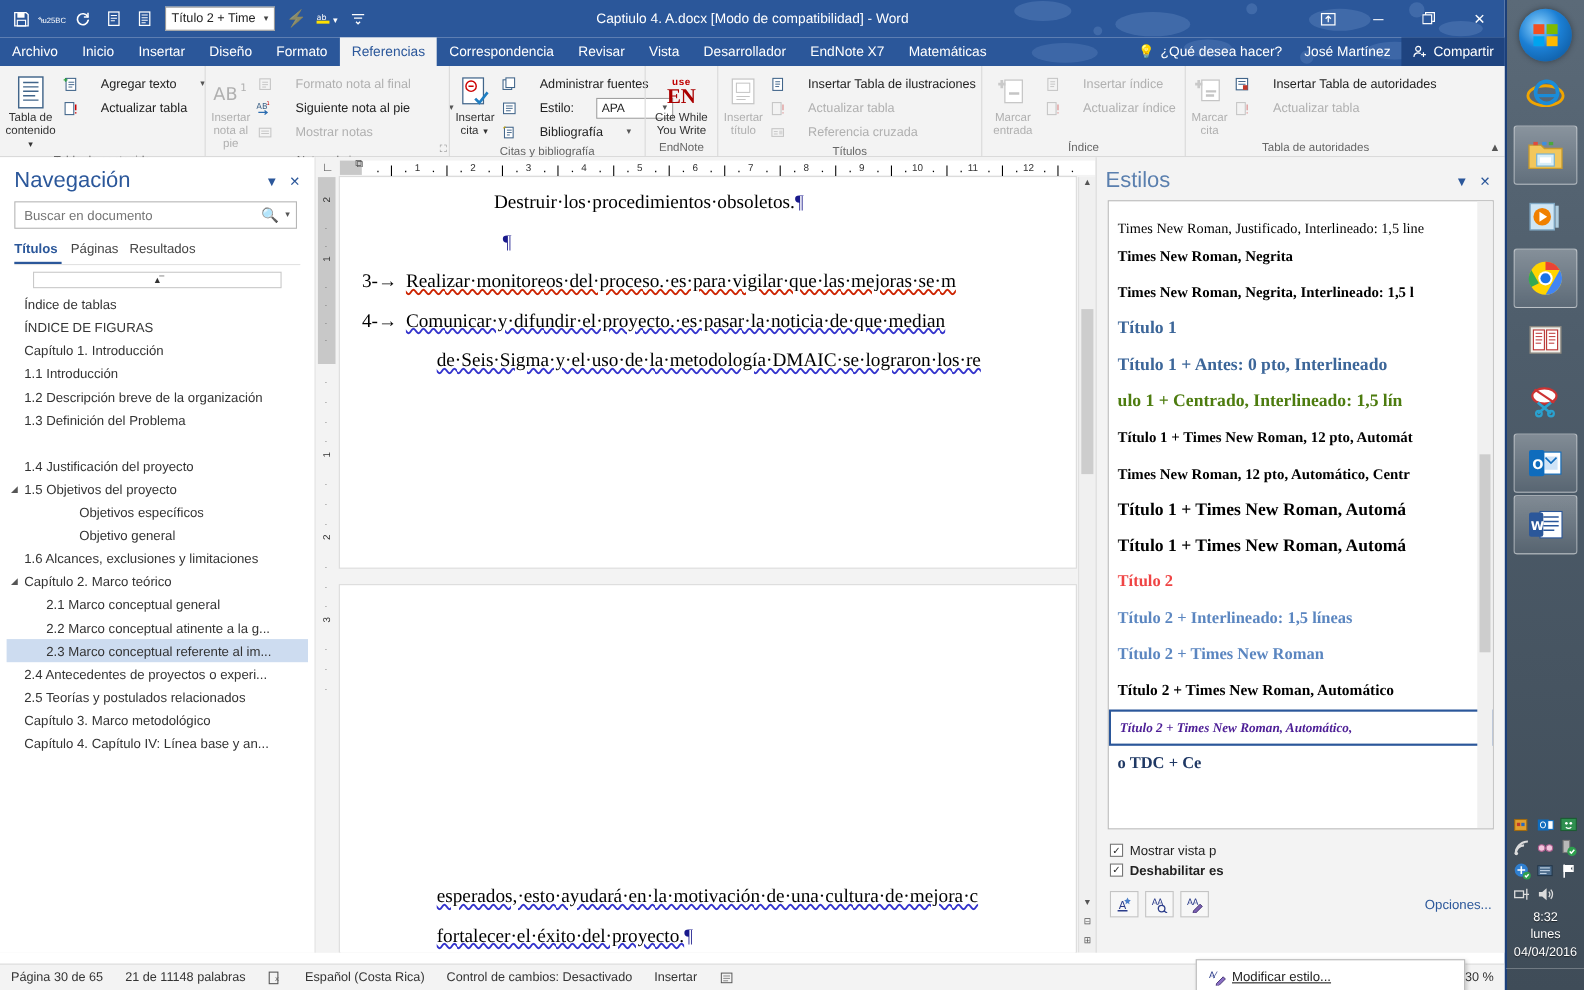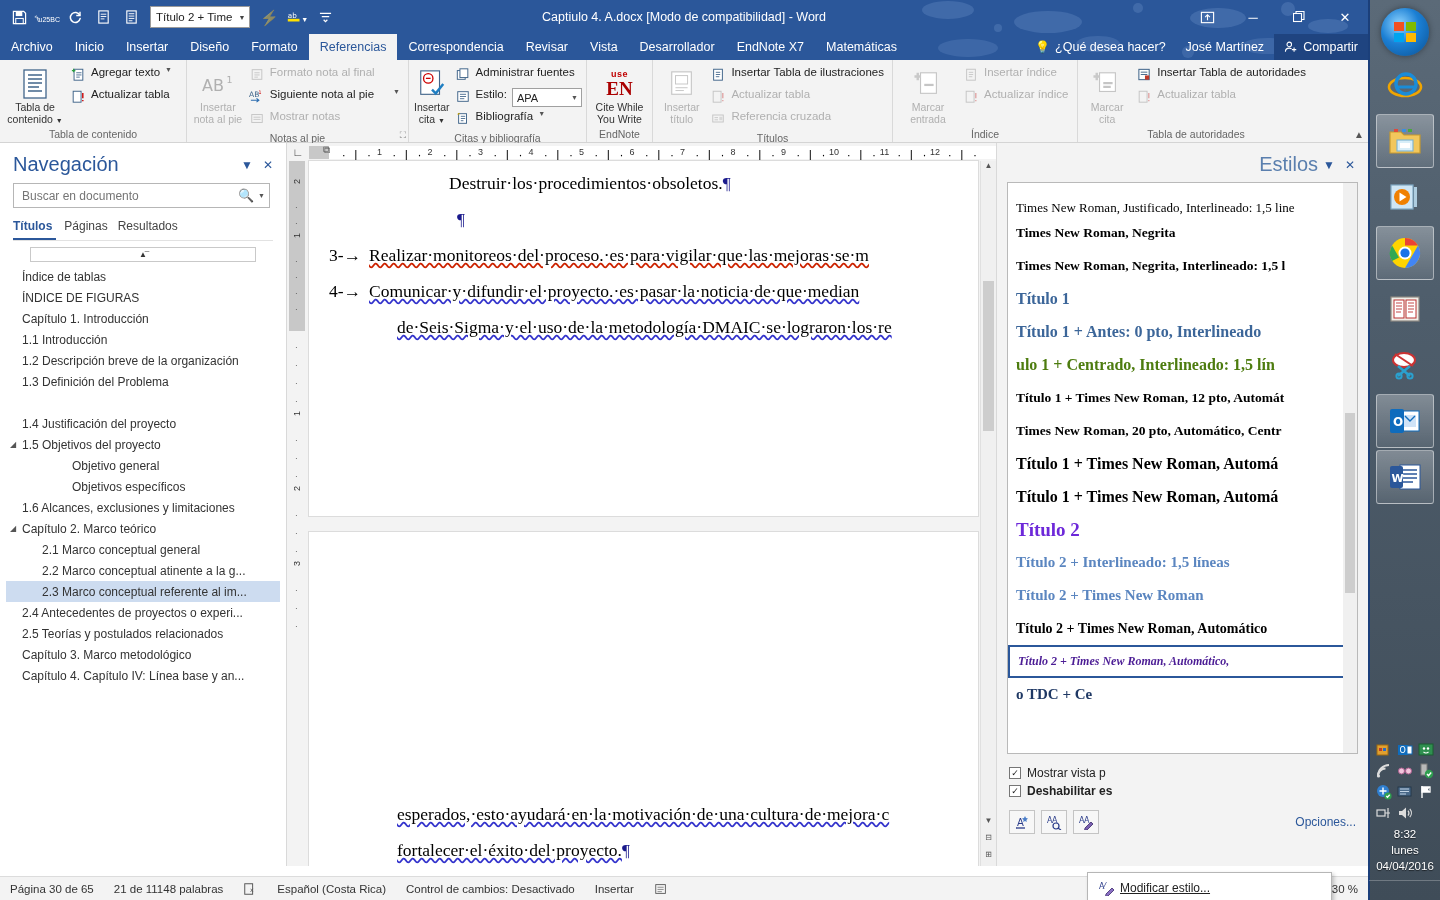--- a/index.html
+++ b/index.html
@@ -95,21 +95,21 @@
   .bigbtn {
     width: 62px; display: flex; flex-direction: column; align-items: center;
     text-align: center; font-size: 10.5px; color: #333; line-height: 1.15; padding: 2px 1px;
   }
   .bigbtn.disabled { color: #b0b0b0; }
   .bigbtn .glyph { height: 34px; display: flex; align-items: center; justify-content: center; }
   .bigbtn .cap { white-space: normal; }
   .bigbtn .cap .caret { font-size: 7px; }
   .smallcol { display: flex; flex-direction: column; gap: 1px; padding-top: 1px; }
   .smallbtn {
-    display: flex; align-items: flex-start; gap: 5px; height: 21px; padding: 0 4px;
+    display: flex; align-items: center; gap: 20px; height: 21px; padding: 0 4px;
     font-size: 11.5px; color: #222; white-space: nowrap;
   }
   .smallbtn.disabled { color: #b0b0b0; }
   .smallbtn .mini { width: 16px; height: 16px; display: flex; align-items: center; justify-content: center; }
   .smallbtn .caret { font-size: 7px; color: #555; }
   .en-logo { display:flex; flex-direction:column; align-items:center; line-height:1; }
   .en-use { font-size: 9px; color: #c00000; font-weight: bold; letter-spacing: .5px; }
   .en-en { font-size: 19px; color: #a00; font-weight: bold; font-family: "Liberation Serif", serif; }
   .combo-inline {
     height: 19px; width: 70px; border: 1px solid #a0a0a0; background: #fff;
@@ -198,21 +198,21 @@
   }
   .vscroll-doc .thumb { position: absolute; left: 2px; right: 2px; top: 120px; height: 150px; background: #cdcdcd; }
   .vscroll-doc .arr { position: absolute; left: 0; right: 0; height: 16px; text-align: center; font-size: 8px; color: #555; }
 
   
   .stylespane {
     width: 372px; background: #f3f3f3; border-left: 1px solid #d9d9d9; position: relative;
     display: flex; flex-direction: column;
   }
   .sp-head { display: flex; align-items: center; padding: 10px 8px 6px 8px; }
-  .sp-title { font-size: 20px; color: #5a7fae; flex: 1; text-align: right; }
+  .sp-title { font-size: 20px; color: #5a7fae; flex: 1; }
   .sp-ctl { color: #2b579a; font-size: 12px; padding: 0 5px; }
   .sp-list {
     margin: 0 10px; background: #fff; border: 1px solid #b9b9b9; flex: 1;
     position: relative; overflow: hidden; max-height: 572px;
   }
   .sp-row {
     height: 33px; display: flex; align-items: center; padding: 0 4px 0 8px;
     font-family: "Liberation Serif", serif; white-space: nowrap; overflow: hidden;
   }
   .sp-row .txt { flex: 1; overflow: hidden; }
@@ -738,25 +738,25 @@
           <div class="hitem lvl0">
             <span class="arrow"></span>
             <span class="lbl">1.4 Justificación del proyecto</span>
           </div>
           <div class="hitem lvl0">
             <span class="arrow">◢</span>
             <span class="lbl">1.5 Objetivos del proyecto</span>
           </div>
           <div class="hitem lvl2">
             <span class="arrow"></span>
+            <span class="lbl">Objetivos específicos</span>
+          </div>
+          <div class="hitem lvl2">
+            <span class="arrow"></span>
             <span class="lbl">Objetivo general</span>
-          </div>
-          <div class="hitem lvl2">
-            <span class="arrow"></span>
-            <span class="lbl">Objetivos específicos</span>
           </div>
           <div class="hitem lvl0">
             <span class="arrow"></span>
             <span class="lbl">1.6 Alcances, exclusiones y limitaciones</span>
           </div>
           <div class="hitem lvl0">
             <span class="arrow">◢</span>
             <span class="lbl">Capítulo 2. Marco teórico</span>
           </div>
           <div class="hitem lvl1">
@@ -947,30 +947,30 @@
             <div class="sp-row">
               <span class="txt" style="font-weight: bold; color: rgb(60, 102, 153); font-size: 16px;">Título 1 + Antes:  0 pto, Interlineado</span>
             </div>
             <div class="sp-row">
               <span class="txt" style="font-weight: bold; color: #4d7c0f; font-size: 16px;">ulo 1 + Centrado, Interlineado:  1,5 lín</span>
             </div>
             <div class="sp-row">
               <span class="txt" style="font-weight: bold; color: rgb(0, 0, 0); font-size: 13.5px;">Título 1 + Times New Roman, 12 pto, Automát</span>
             </div>
             <div class="sp-row">
-              <span class="txt" style="font-weight: bold; color: rgb(0, 0, 0); font-size: 13.5px;">Times New Roman, 20 pto, Automático, Centr</span>
+              <span class="txt" style="font-weight: bold; color: rgb(0, 0, 0); font-size: 13.5px;">Times New Roman, 12 pto, Automático, Centr</span>
             </div>
             <div class="sp-row">
               <span class="txt" style="font-weight: bold; color: rgb(0, 0, 0); font-size: 16px;">Título 1 + Times New Roman, Automá</span>
             </div>
             <div class="sp-row">
               <span class="txt" style="font-weight: bold; color: rgb(0, 0, 0); font-size: 16px;">Título 1 + Times New Roman, Automá</span>
             </div>
             <div class="sp-row">
-              <span class="txt" style="font-weight: bold; color: #6d28d9; font-size: 19px;">Título 2</span>
+              <span class="txt" style="font-weight: bold; color: #ef4444; font-size: 15px;">Título 2</span>
               <span class="pilcrow">¶a</span>
             </div>
             <div class="sp-row">
               <span class="txt" style="font-weight: bold; color: rgb(91, 134, 192); font-size: 15px;">Título 2 + Interlineado:  1,5 líneas</span>
             </div>
             <div class="sp-row">
               <span class="txt" style="font-weight: bold; color: rgb(91, 134, 192); font-size: 15px;">Título 2 + Times New Roman</span>
             </div>
             <div class="sp-row">
               <span class="txt" style="font-weight: bold; color: rgb(0, 0, 0); font-size: 14px;">Título 2 + Times New Roman, Automático</span>

